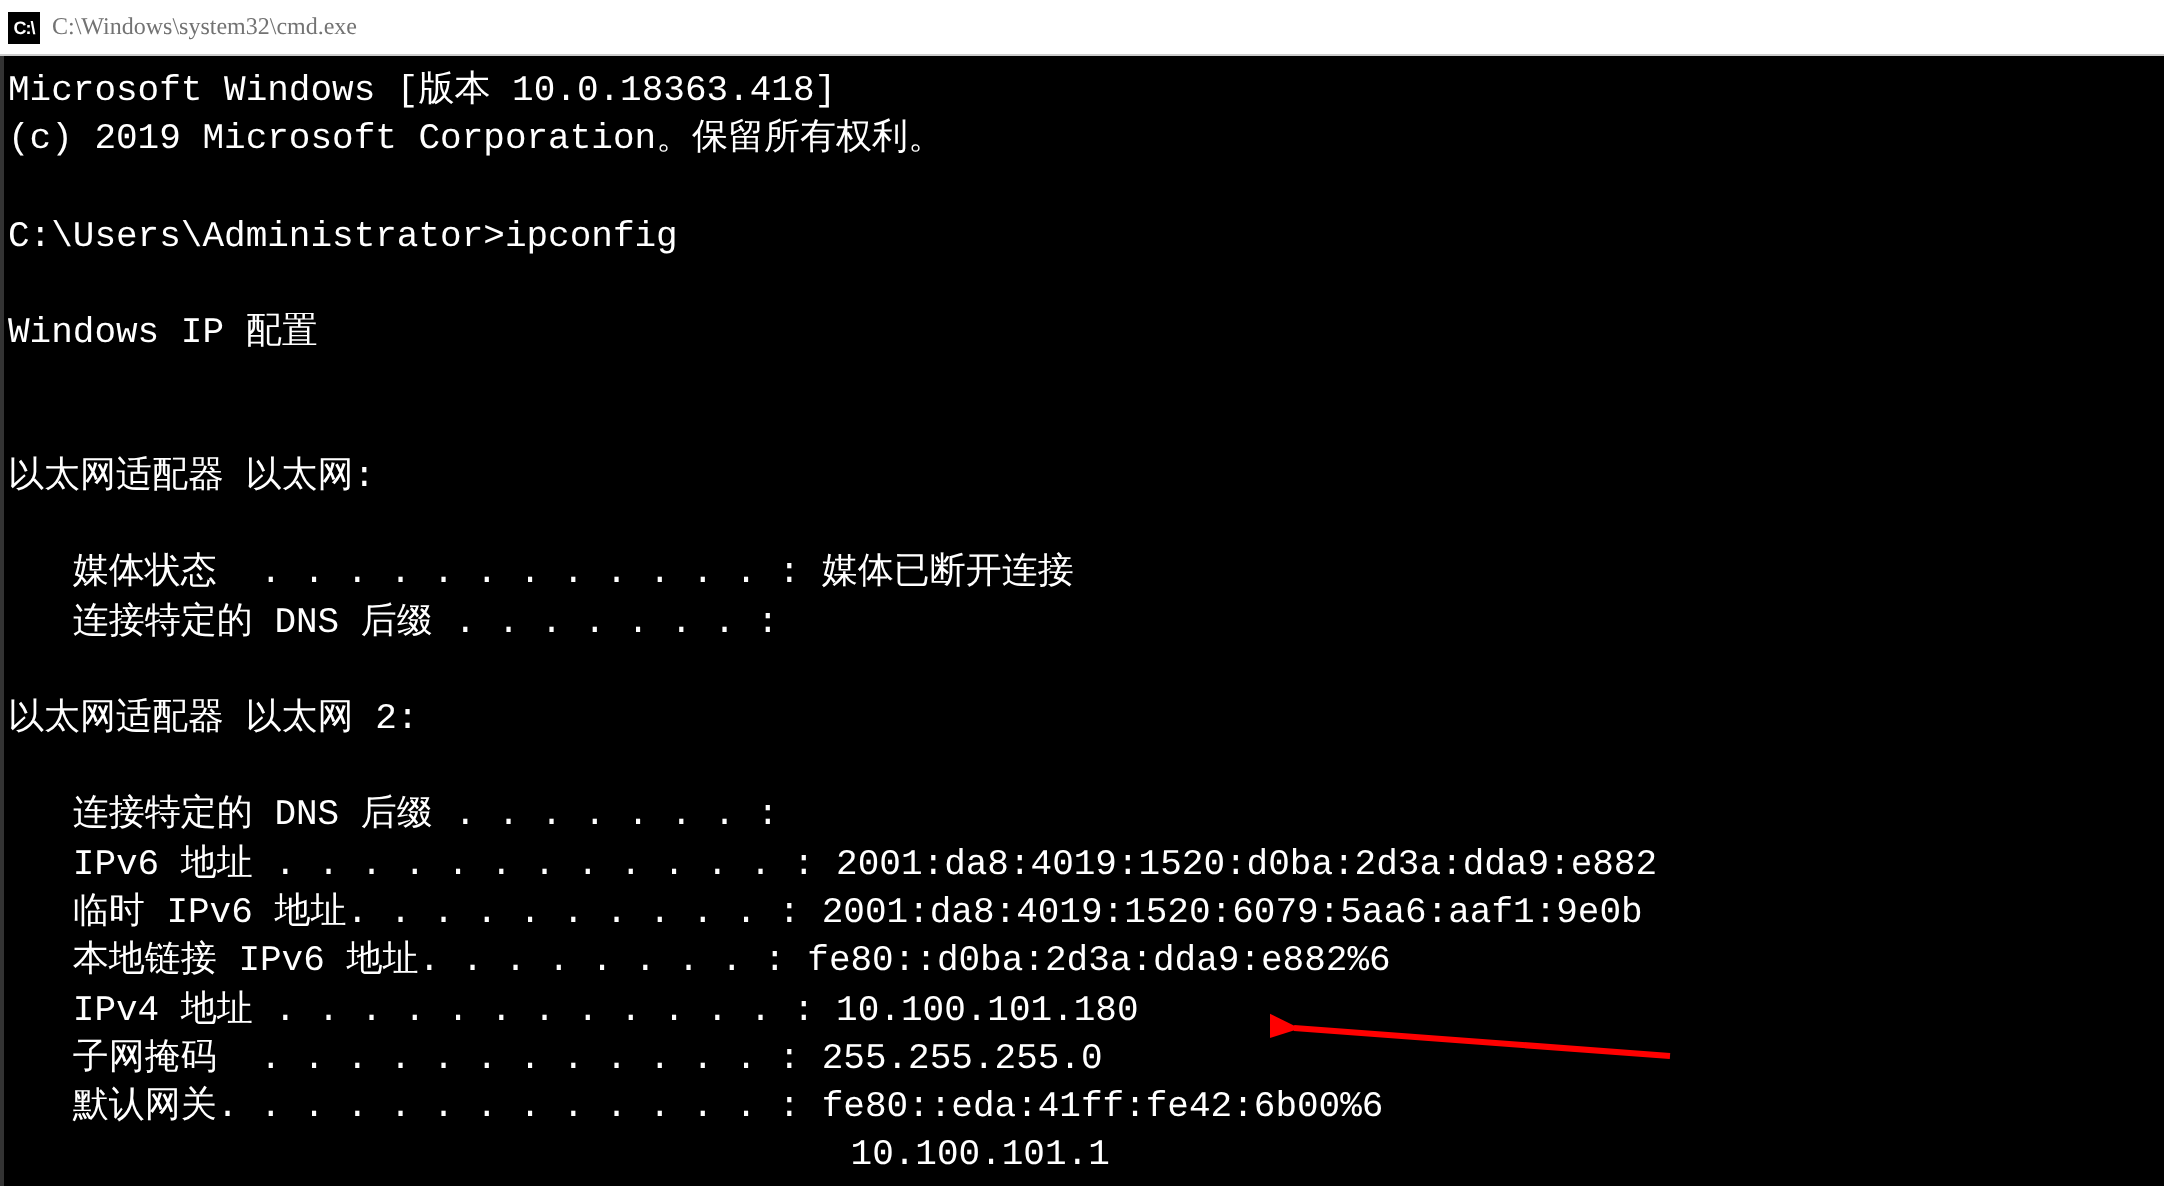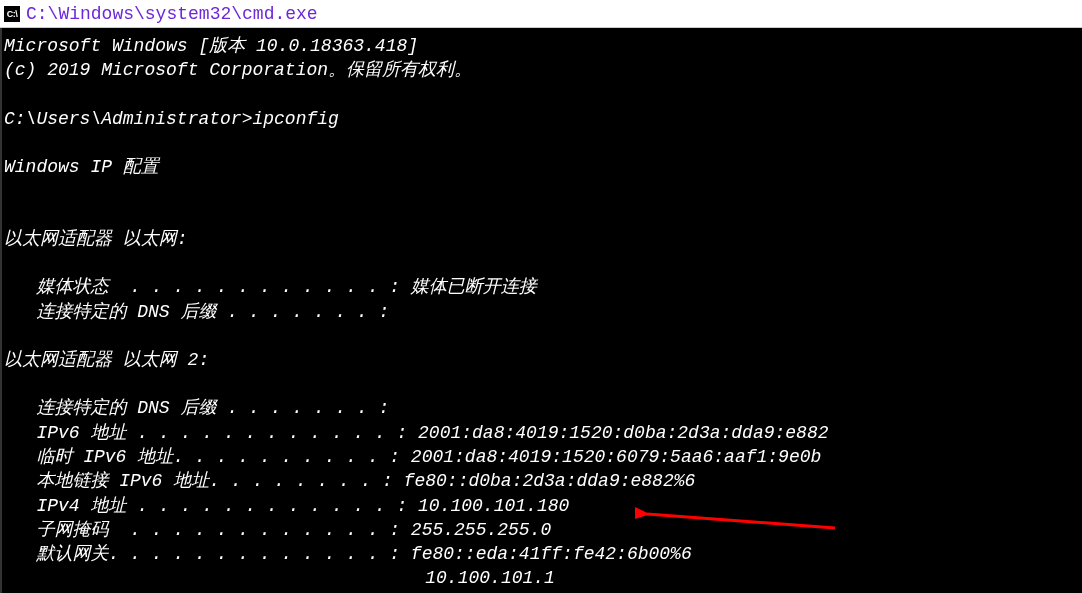--- a/index.html
+++ b/index.html
@@ -32,43 +32,42 @@
       font-size: 9px;
       font-family: sans-serif;
       display: flex;
       align-items: center;
       justify-content: center;
       margin-right: 6px;
       font-weight: bold;
       letter-spacing: -0.5px;
     }
     .titlebar-text {
-      font-family: Liberation Mono, monospace;
-      font-size: 18px;
-      color: #6d28d9;
+      font-family: Liberation Serif, serif;
+      font-size: 12px;
+      color: #737373;
     }
     .window-border-left {
       position: absolute;
       left: 0;
       top: 28px;
       width: 2px;
       bottom: 0;
       background: #333;
     }
     .terminal {
       background: #000;
       color: #fff;
       padding: 6px 0 6px 4px;
       line-height: 1.35;
       white-space: pre;
       font-family: 'NSimSun', 'SimSun', Consolas, 'Courier New', monospace;
     }
     .terminal-line {
       min-height: 24px;
-      font-style: italic;
     }
     .arrow-annotation {
       position: absolute;
       left: 635px;
       top: 498px;
       pointer-events: none;
     }
   </style>
 </head>
 <body>

